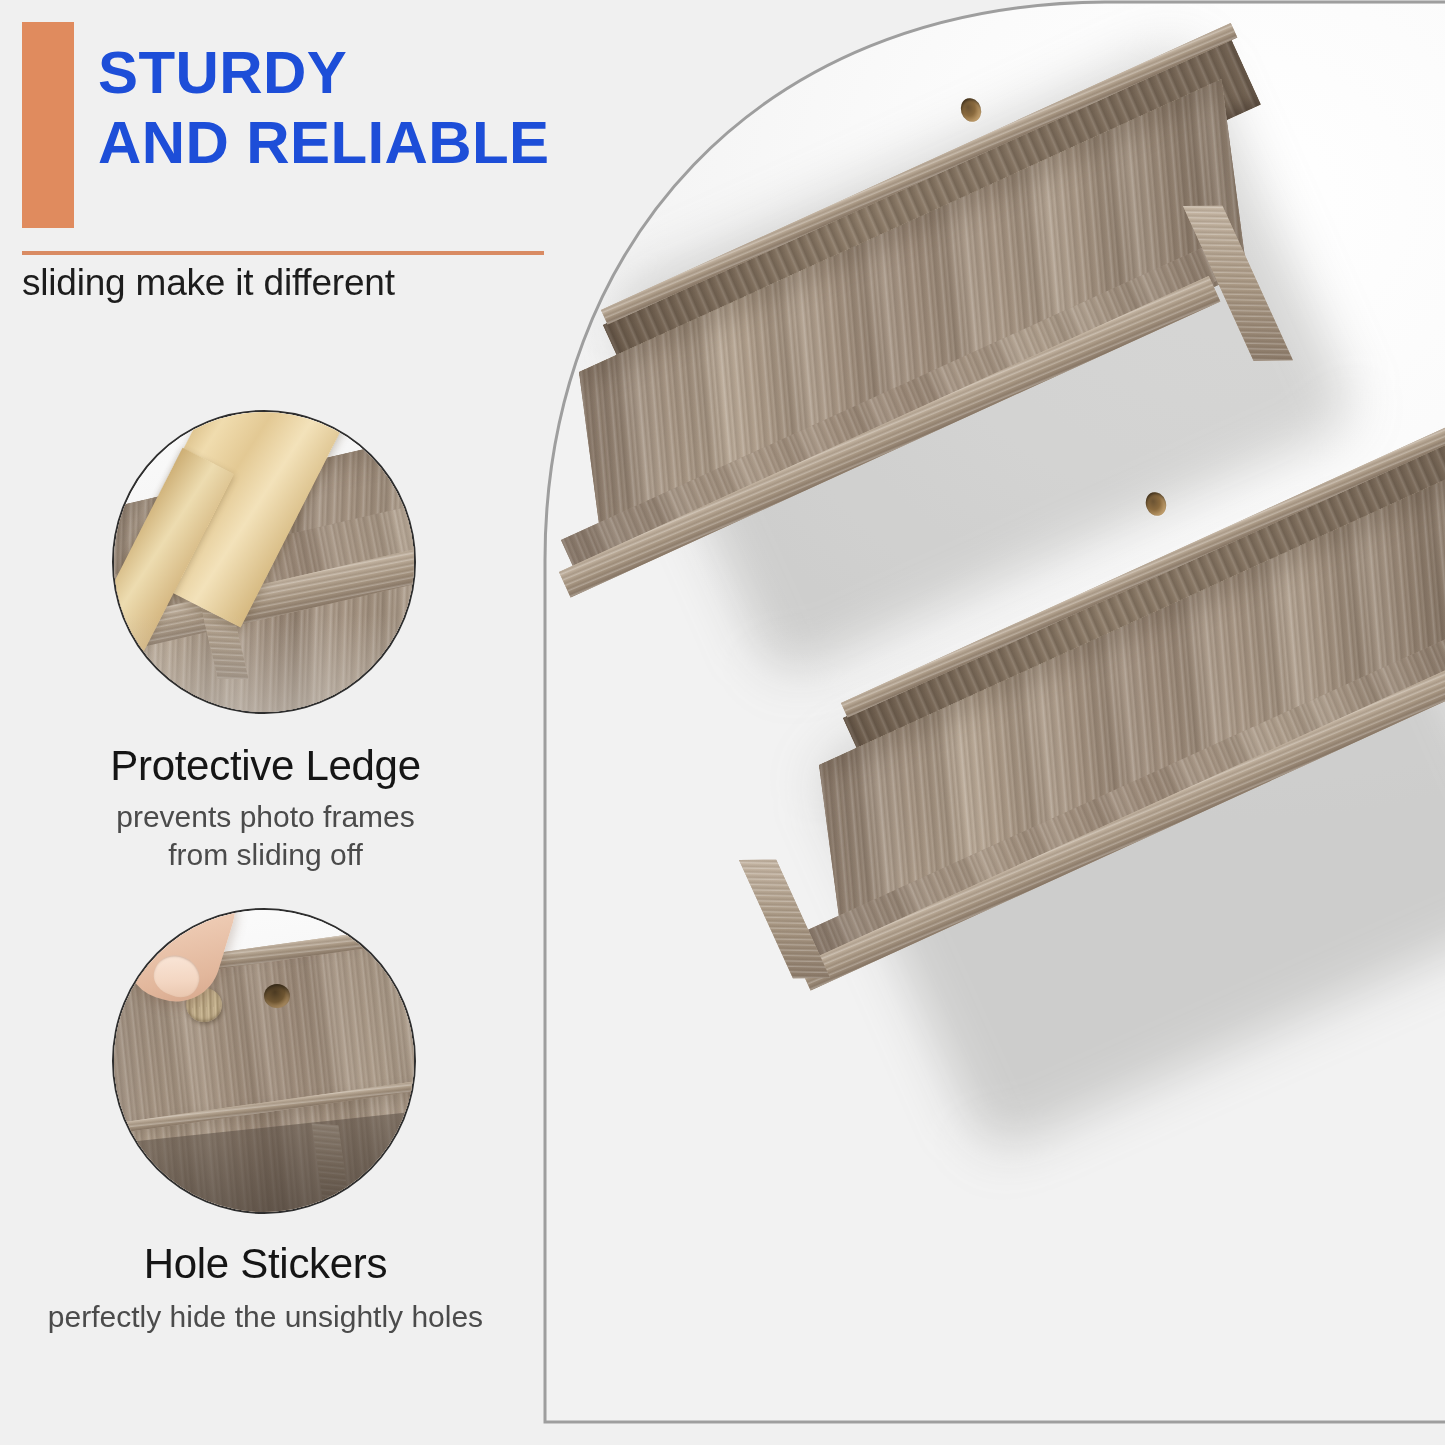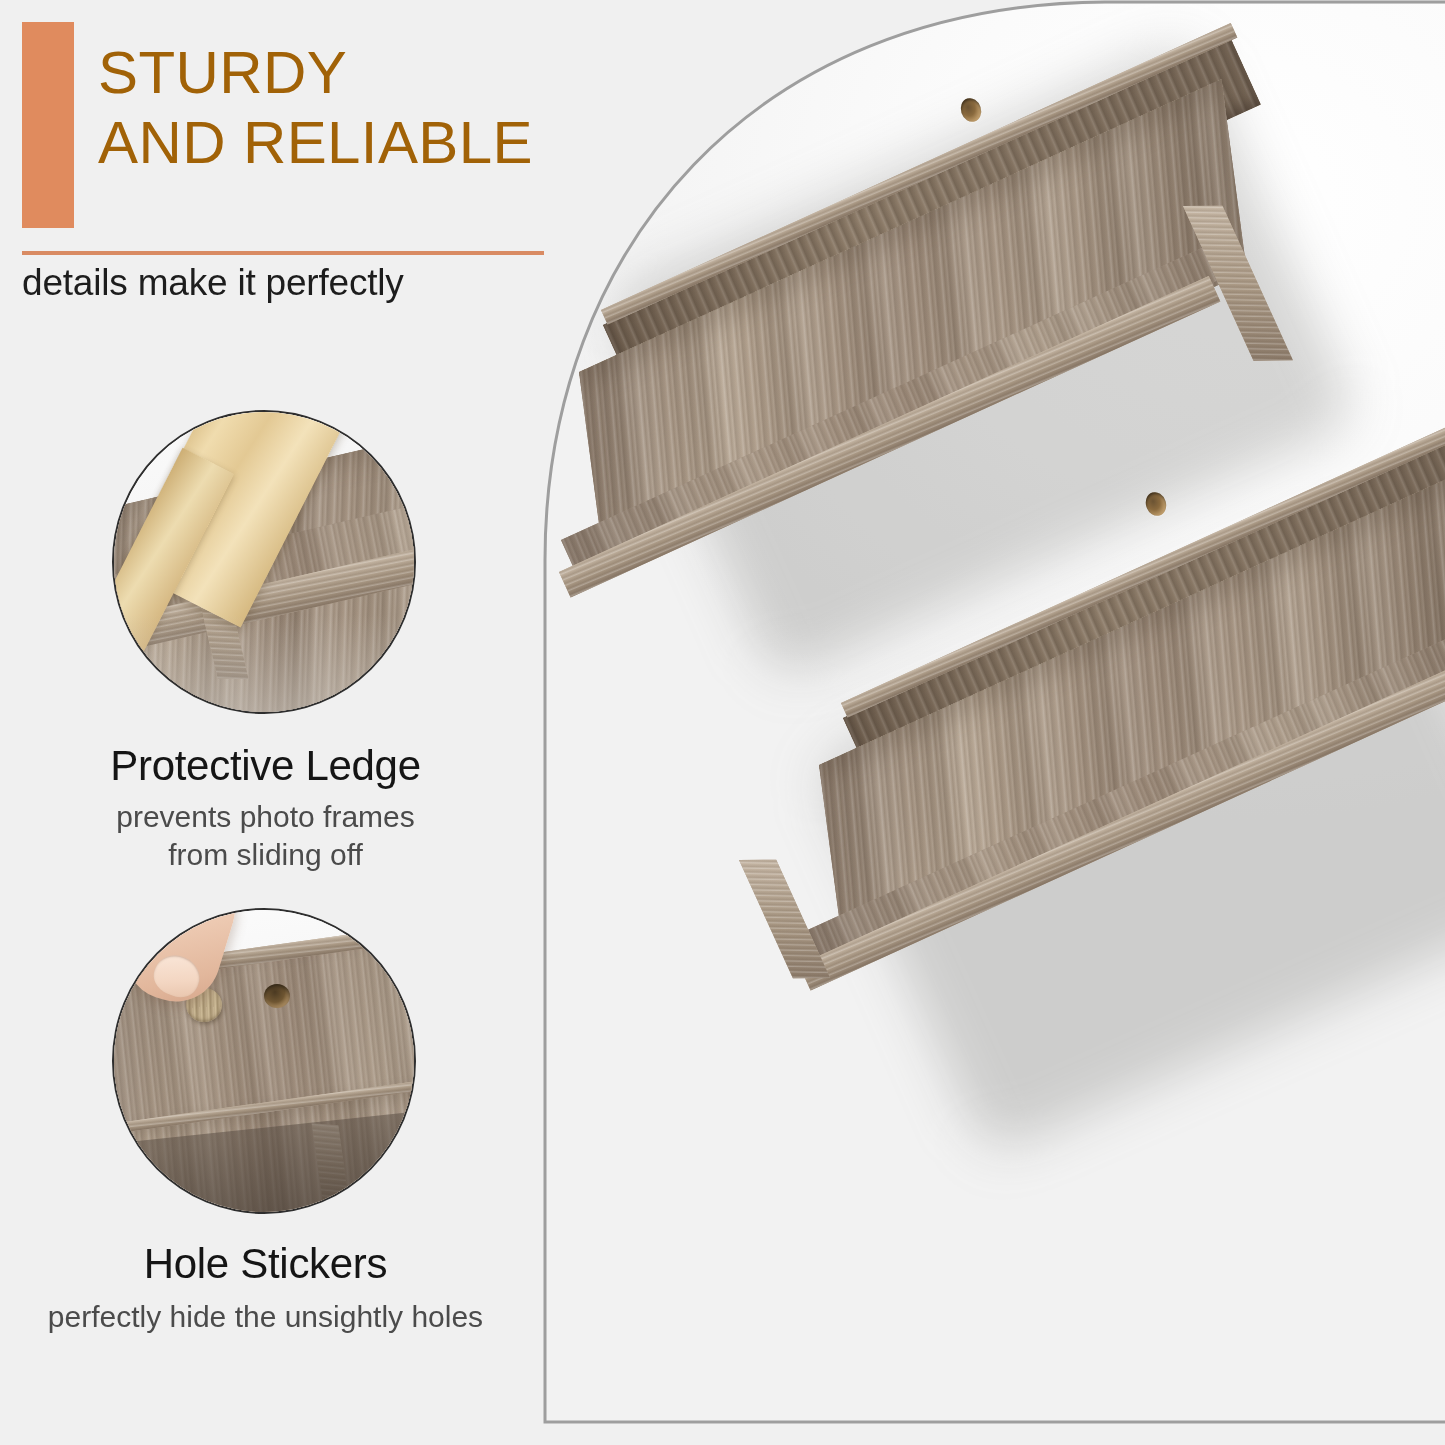--- a/index.html
+++ b/index.html
@@ -134,24 +134,24 @@
   .accent-bar {
     position: absolute;
     left: 22px; top: 22px;
     width: 52px; height: 206px;
   }
   .title {
     position: absolute;
     left: 98px; top: 38px;
     width: 620px;
     font-size: 60px;
-    font-weight: 400;
+    font-weight: 700;
     line-height: 1.17;
     letter-spacing: 0.4px;
-    color: #a16207;
+    color: #1d4ed8;
     white-space: pre-line;
   }
   .rule {
     position: absolute;
     left: 22px; top: 251px;
     width: 522px; height: 4px;
   }
   .subtitle {
     position: absolute;
     left: 22px; top: 262px;
@@ -241,21 +241,21 @@
     </svg>
   </div>
 
   <div class="accent-bar" style="background:#e08b5e;"></div>
 
   <div class="title">STURDY
 AND RELIABLE</div>
 
   <div class="rule" style="background:#d98b63;"></div>
 
-  <div class="subtitle">details make it perfectly</div>
+  <div class="subtitle">sliding make it different</div>
 
   <div class="circle" style="left:112px; top:410px; width:304px; height:304px;">
     <div class="scene">
 
       <div style="position:absolute; inset:0; background:linear-gradient(160deg,#fbfbfb 0%,#f2f2f2 55%,#e9e9e9 100%);"></div>
 
       <div class="wood deck" style="position:absolute; left:-30px; top:58px; width:430px; height:260px;
                   transform:rotate(-13deg) skewX(-12deg); box-shadow: inset 0 10px 26px rgba(70,56,42,0.20);"></div>
 
       <div class="wood" style="position:absolute; left:-50px; top:124px; width:460px; height:46px; transform:rotate(-13deg);"></div>

